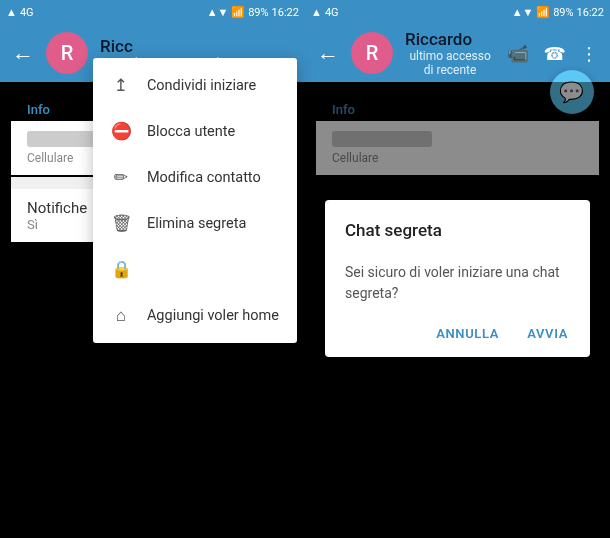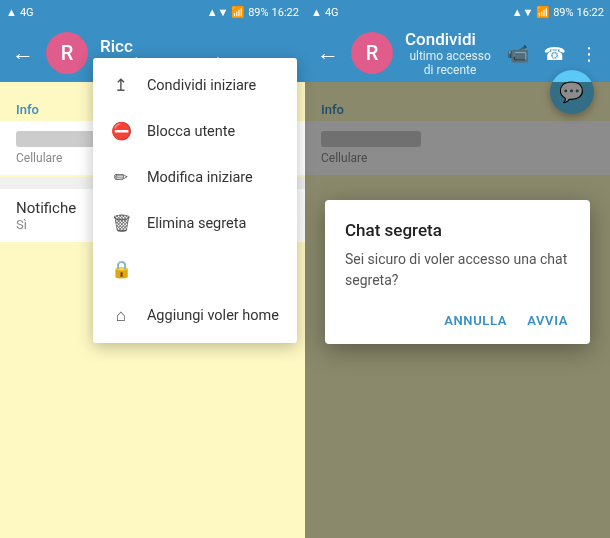--- a/index.html
+++ b/index.html
@@ -67,21 +67,21 @@
       justify-content: center;
       color: white;
       font-size: 20px;
       font-weight: 500;
       flex-shrink: 0;
     }
     .header-info {
       flex: 1;
     }
     .header-name {
-      color: #ffffff;
+      color: #0f172a;
       font-size: 17px;
       font-weight: 500;
     }
     .header-status {
       color: rgba(255,255,255,0.85);
       font-size: 12px;
       text-align: center;
     }
     .header-actions {
       display: flex;
@@ -89,22 +89,22 @@
       align-items: center;
     }
     .header-icon {
       color: white;
       font-size: 18px;
     }
 
     
     .content {
       flex: 1;
-      background: #fef9c3;
-      padding: 12px 0;
+      background: #000000;
+      padding: 12px 11px;
     }
     .section-label {
       color: #3a8fc4;
       font-size: 13px;
       font-weight: 500;
       padding: 8px 16px 4px;
     }
     .info-row {
       background: white;
       padding: 10px 16px;
@@ -204,32 +204,32 @@
       background: white;
       border-radius: 4px;
       z-index: 10;
       padding: 20px 20px 12px;
       box-shadow: 0 6px 24px rgba(0,0,0,0.35);
     }
     .dialog-title {
       font-size: 17px;
       font-weight: 500;
       color: #222;
-      margin-bottom: 9px;
+      margin-bottom: 22px;
     }
     .dialog-body {
       font-size: 14px;
       color: #555;
       line-height: 1.5;
       margin-bottom: 18px;
     }
     .dialog-actions {
       display: flex;
       justify-content: flex-end;
-      gap: 16px;
+      gap: 24px;
     }
     .dialog-btn {
       font-size: 13px;
       font-weight: 600;
       color: #3a8fc4;
       letter-spacing: 0.05em;
       cursor: pointer;
       padding: 4px 2px;
       text-transform: uppercase;
     }
@@ -285,21 +285,21 @@
     <div class="menu-item">
       <span class="menu-icon">↥</span>
       <span>Condividi iniziare</span>
     </div>
     <div class="menu-item">
       <span class="menu-icon">⛔</span>
       <span>Blocca utente</span>
     </div>
     <div class="menu-item">
       <span class="menu-icon">✏</span>
-      <span>Modifica iniziare</span>
+      <span>Modifica contatto</span>
     </div>
     <div class="menu-item">
       <span class="menu-icon">🗑</span>
       <span>Elimina segreta</span>
     </div>
     <div class="menu-item">
       <span class="menu-icon">🔒</span>
     </div>
     <div class="menu-item">
       <span class="menu-icon">⌂</span>
@@ -334,21 +334,21 @@
       <span>📶</span>
       <span>89%</span>
       <span>16:22</span>
     </div>
   </div>
 
   <div class="header-right">
     <span class="back-arrow">←</span>
     <div class="avatar">R</div>
     <div class="header-info">
-      <div class="header-name">Condividi</div>
+      <div class="header-name">Riccardo</div>
       <div class="header-status">ultimo accesso di recente</div>
     </div>
     <div class="header-actions">
       <span class="header-icon">📹</span>
       <span class="header-icon">☎</span>
       <span class="header-icon">⋮</span>
     </div>
   </div>
 
   <div class="fab">
@@ -360,20 +360,20 @@
     <div class="info-row">
       <div class="info-value-block"></div>
       <div class="info-sublabel">Cellulare</div>
     </div>
   </div>
 
   <div class="overlay"></div>
 
   <div class="dialog">
     <div class="dialog-title">Chat segreta</div>
-    <div class="dialog-body">Sei sicuro di voler accesso una chat segreta?</div>
+    <div class="dialog-body">Sei sicuro di voler iniziare una chat segreta?</div>
     <div class="dialog-actions">
       <span class="dialog-btn">ANNULLA</span>
       <span class="dialog-btn">AVVIA</span>
     </div>
   </div>
 
 </div>
 
 </body></html>

